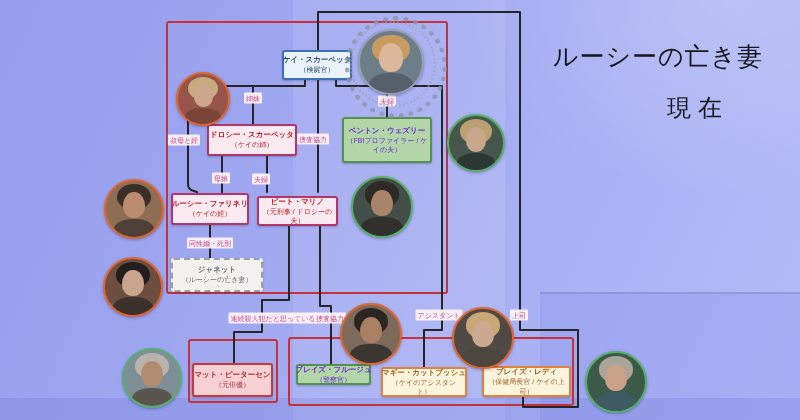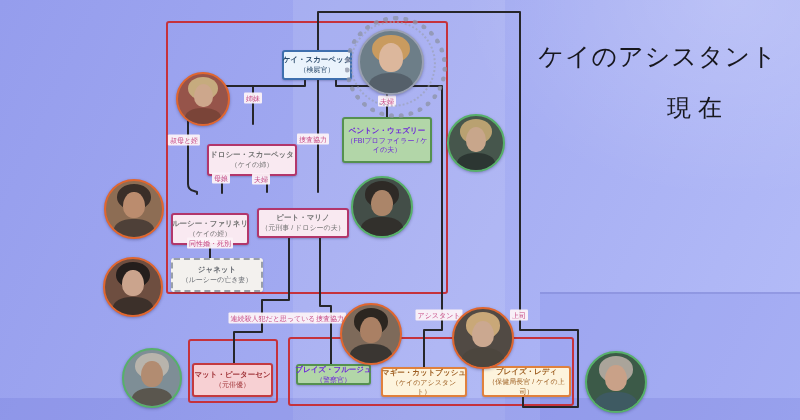--- a/index.html
+++ b/index.html
@@ -21,21 +21,21 @@
   #photos { z-index:4; }
   #titleblock { z-index:2; }
 
   .pbox { position:absolute; border-radius:3px; display:flex; flex-direction:column;
           align-items:center; justify-content:center; text-align:center;
           line-height:1.35; padding:1px 2px; box-sizing:border-box;
           box-shadow:0 1px 2px rgba(40,40,90,.28); }
   .pbox .pname { font-size:7.5px; font-weight:bold; white-space:nowrap; }
   .pbox .prole { font-size:7px; }
   .pal-blue     { background:#eaf3fc; border:2px solid #3e6fae; color:#2a4a6b; }
-  .pal-pink     { background:#f9e9f1; border:2px solid #b2366b; color:#737373;margin-top:20px; }
+  .pal-pink     { background:#f9e9f1; border:2px solid #b2366b; color:#b91c1c; }
   .pal-green    { background:#b2d6a8; border:2px solid #55914f; color:#6d28d9; }
   .pal-dashed   { background:#f3f1ee; border:2px dashed #9aa0a8; color:#666a70; }
   .pal-lightred { background:#f7d0d3; border:2px solid #c43a3f; color:#a03338; }
   .pal-cream    { background:#fdf4dd; border:2px solid #e0813c; color:#9c5c1e; }
 
   .chip { position:absolute; transform:translate(-50%,-50%);
           background:rgba(252,242,247,.95); color:#c64a85;
           font-size:7px; padding:0 2px; line-height:11px; border-radius:1px;
           white-space:nowrap; }
 
@@ -94,21 +94,21 @@
         <div class="prole">（ケイの姉）</div>
       </div>
       <div class="pbox pal-green" style="left: 342px; top: 117px; width: 90px; height: 46px;">
         <div class="pname">ベントン・ウェズリー</div>
         <div class="prole">（FBIプロファイラー / ケイの夫）</div>
       </div>
       <div class="pbox pal-pink" style="left: 171px; top: 193px; width: 78px; height: 32px;">
         <div class="pname">ルーシー・ファリネリ</div>
         <div class="prole">（ケイの姪）</div>
       </div>
-      <div class="pbox pal-pink" style="left: 257px; top: 188px; width: 92px; height: 30px;">
+      <div class="pbox pal-pink" style="left: 257px; top: 196px; width: 81px; height: 30px;">
         <div class="pname">ピート・マリノ</div>
         <div class="prole">（元刑事 / ドロシーの夫）</div>
       </div>
       <div class="pbox pal-lightred" style="left: 192px; top: 363px; width: 81px; height: 34px;">
         <div class="pname">マット・ピーターセン</div>
         <div class="prole">（元俳優）</div>
       </div>
       <div class="pbox pal-dashed" style="left: 171px; top: 258px; width: 92px; height: 34px;">
         <div class="pname">ジャネット</div>
         <div class="prole">（ルーシーの亡き妻）</div>
@@ -188,17 +188,17 @@
         <div class="torso"></div>
       </div>
       <div class="photo" style="left: 585px; top: 351px; width: 62px; height: 62px; --ring: #57b06a; --hair: #aaa49a; --skin: #c9a188; --torso: #3e5a62; --bgc: #3c5a48;">
         <div class="hair"></div>
         <div class="face"></div>
         <div class="torso"></div>
       </div>
     </div>
 
   <div id="titleblock">
-    <div class="title-main">ケイのアシスタント</div>
+    <div class="title-main">ルーシーの亡き妻</div>
     <div class="title-sub">現在</div>
   </div>
 
 </div>
 
 </body></html>

